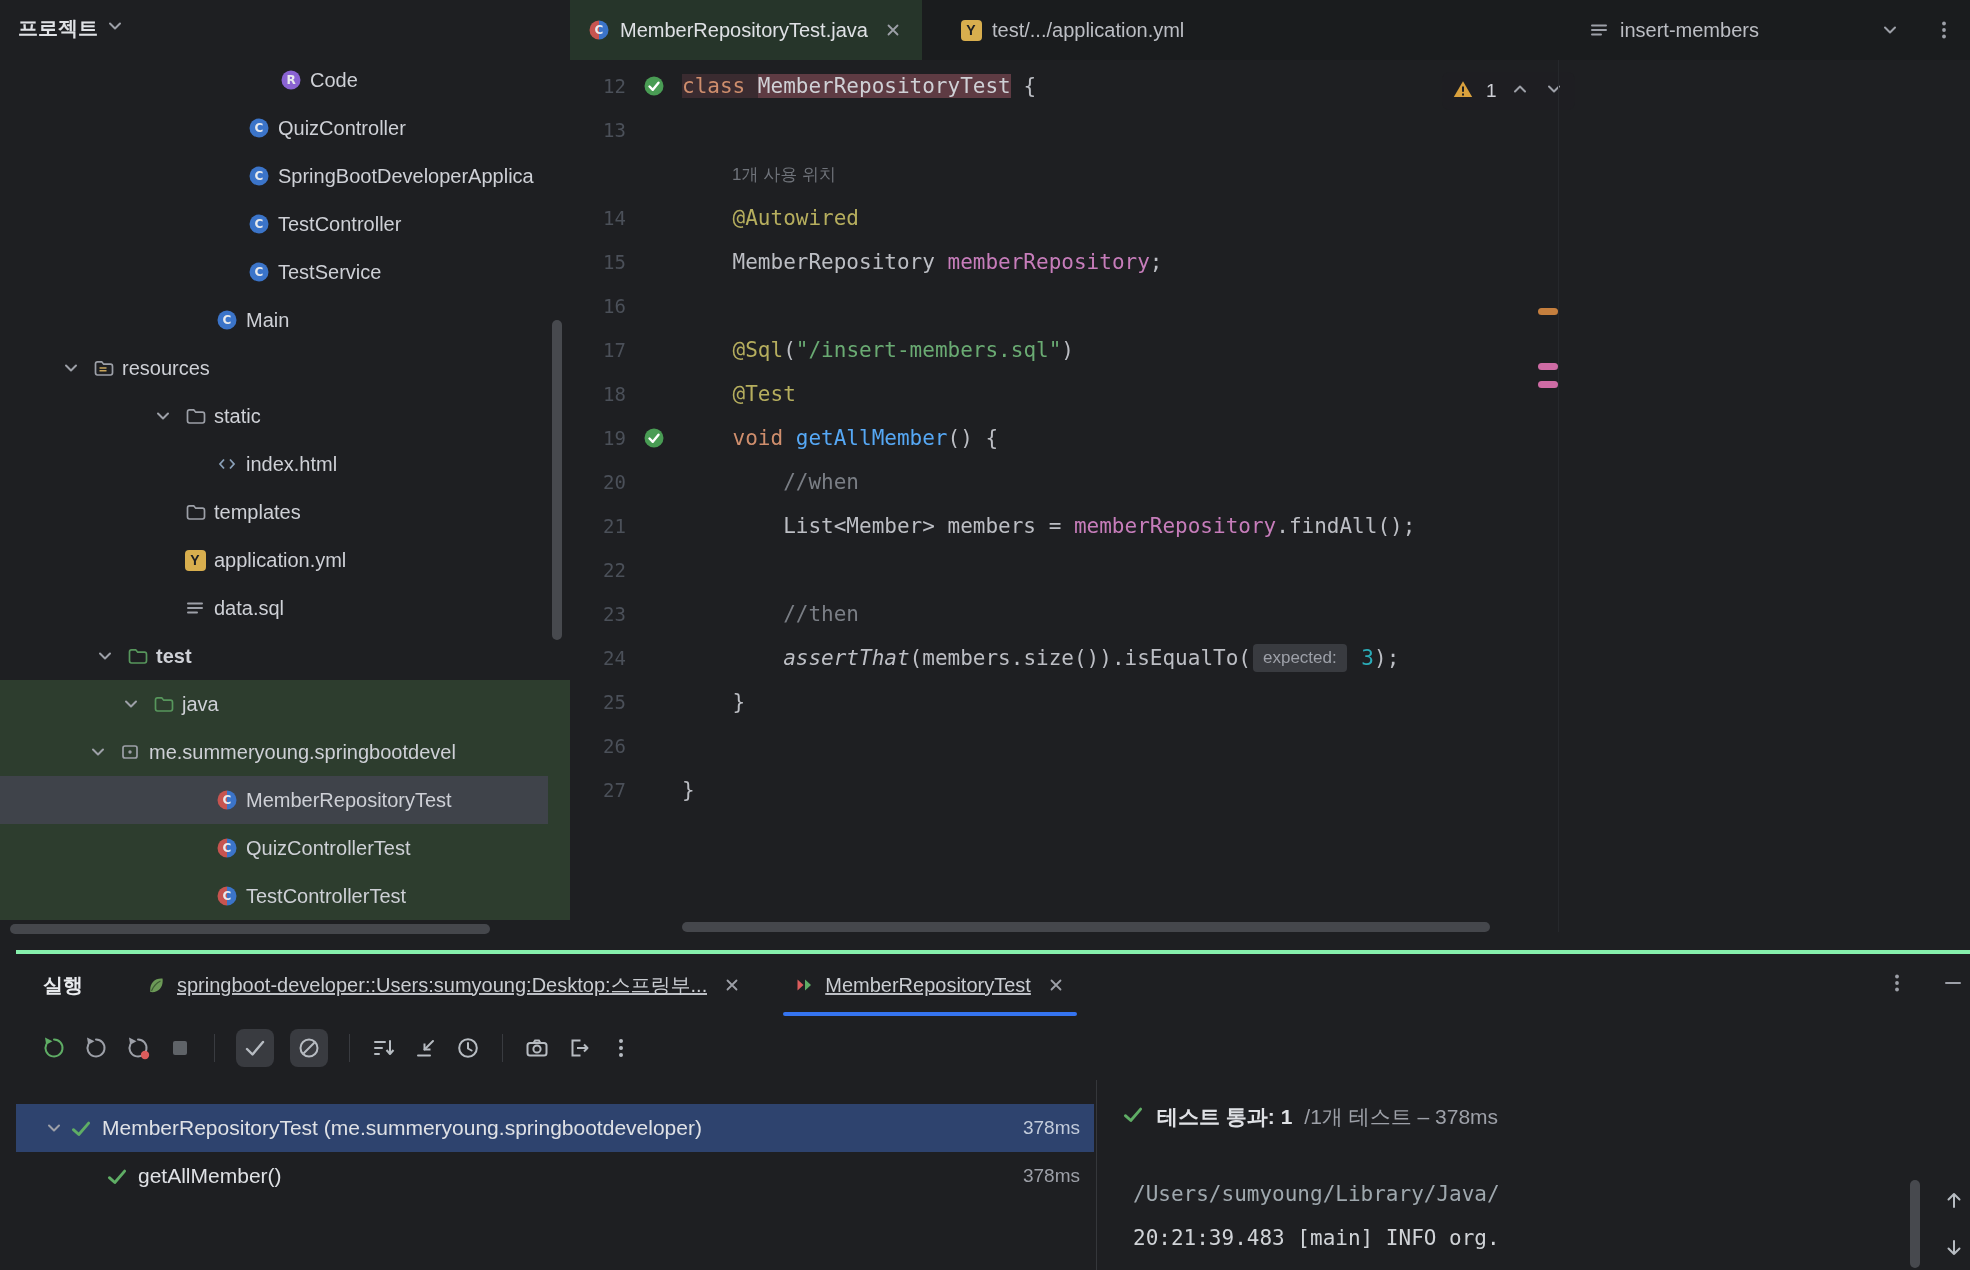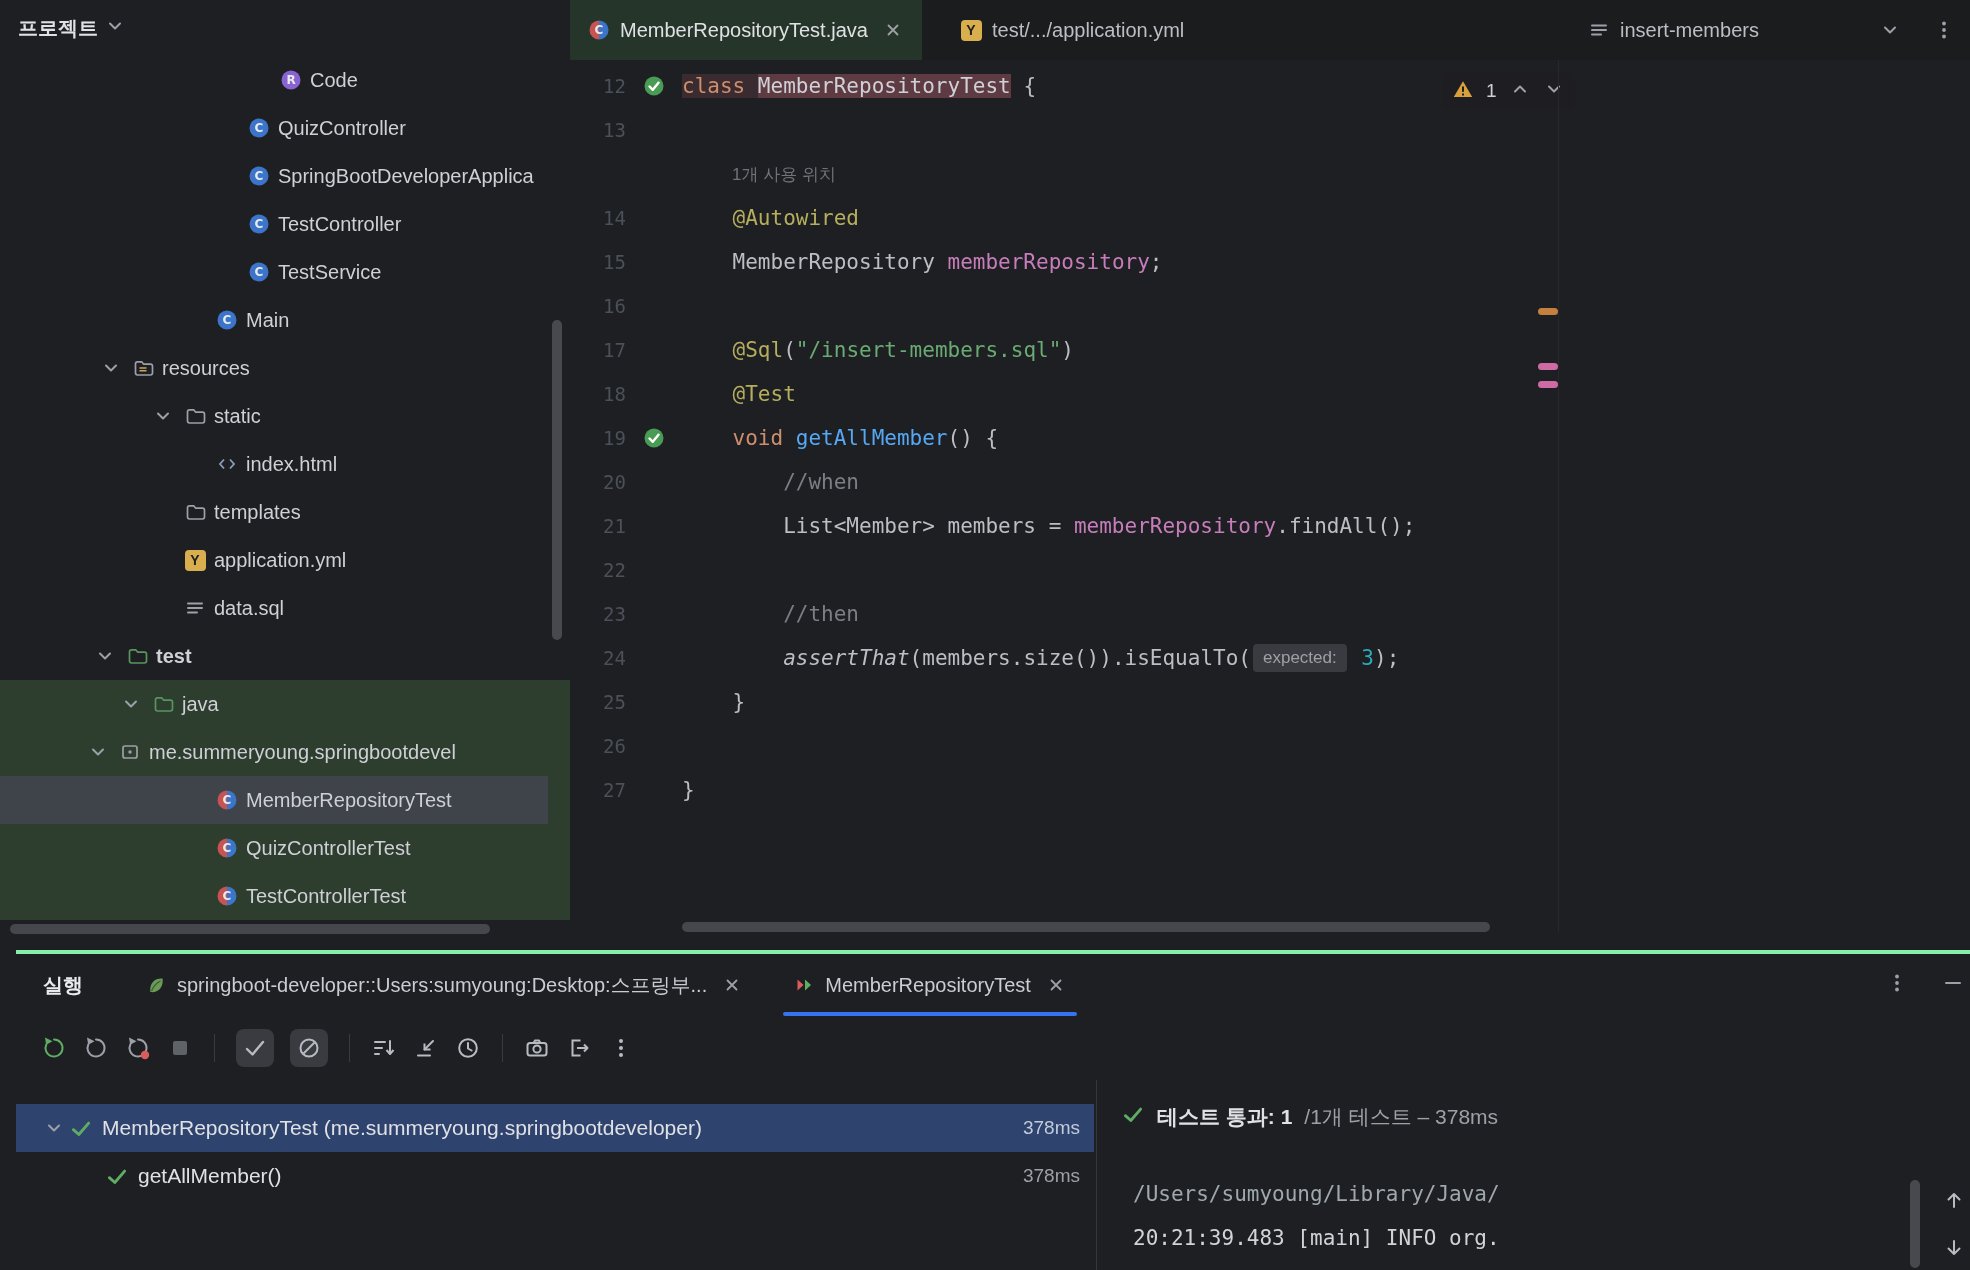--- a/index.html
+++ b/index.html
@@ -146,21 +146,21 @@
       <div class="tree-row" style="padding-left: 184px;">
         <span class="chev-slot"></span>
         <span class="tree-ico">
           <svg width="22" height="22" viewBox="0 0 22 22">
             <circle cx="11" cy="11" r="9.5" fill="#3B74C9"></circle>
             <text x="11" y="15" text-anchor="middle" font-family="DejaVu Sans" font-size="12" font-weight="bold" fill="#E8EAED">C</text>
           </svg>
         </span>
         <span class="tree-label">Main</span>
       </div>
-      <div class="tree-row" style="padding-left: 100px;">
+      <div class="tree-row" style="padding-left: 60px;">
         <span class="chev-slot">
           <svg width="22" height="22" viewBox="0 0 22 22">
             <polyline points="6,8.5 11,13.5 16,8.5" fill="none" stroke="#9DA0A8" stroke-width="2" stroke-linecap="round" stroke-linejoin="round"></polyline>
           </svg>
         </span>
         <span class="tree-ico">
           <svg width="22" height="22" viewBox="0 0 22 22">
             <path d="M3.5 7c0-1.2.9-2.2 2-2.2h4.2l2 2.4h6.8c1.1 0 2 1 2 2.2v6.4c0 1.2-.9 2.2-2 2.2h-13c-1.1 0-2-1-2-2.2z" fill="none" stroke="#9DA0A8" stroke-width="1.7"></path>
             <path d="M7.5 11h7M7.5 13.7h7" stroke="#C8A55B" stroke-width="1.5"></path>
           </svg>
@@ -452,21 +452,21 @@
   <div class="insp-mark" style="left:968px;top:248px;background:#C57F3E;"></div>
   <div class="insp-mark" style="left:968px;top:303px;background:#CE6BA4;"></div>
   <div class="insp-mark" style="left:968px;top:321px;background:#CE6BA4;"></div>
   <div class="pane-divider"></div>
   <div class="hscroll" style="left:112px;top:862px;width:808px;"></div>
 </div>
 
 <div class="run-panel">
   <div class="run-header">
     <span class="run-title">실행</span>
-    <div style="display:flex;align-items:center;margin-left:46px;" id="run-tab-bar">
+    <div style="display:flex;align-items:center;margin-left:46px;text-decoration:underline;" id="run-tab-bar">
         <div class="rtab" style="margin-right: 18px;">
           <span class="tab-ico">
             <svg width="22" height="22" viewBox="0 0 22 22">
               <path d="M17.5 4.5C10 4 5 8.5 5.2 16.5c0 .5 0 1 .1 1.5 7.5 1 12.3-3.6 12.4-11.2 0-.8 0-1.5-.2-2.3z" fill="#6C9A57"></path>
               <path d="M6.5 17c2-5 5-8 9-10" stroke="#3F5E35" stroke-width="1.2" fill="none"></path>
             </svg>
           </span>
           <span class="rtab-label">springboot-developer::Users:sumyoung:Desktop:스프링부...</span>
           <span class="tab-close">
             <svg width="22" height="22" viewBox="0 0 22 22">

